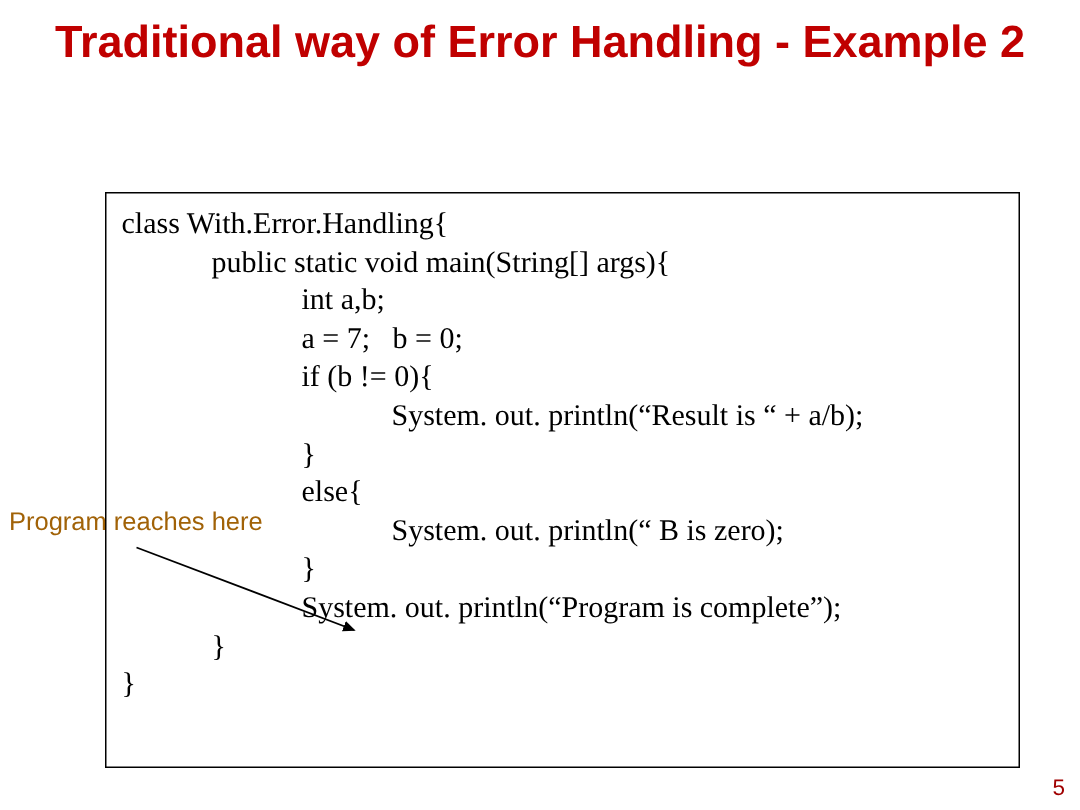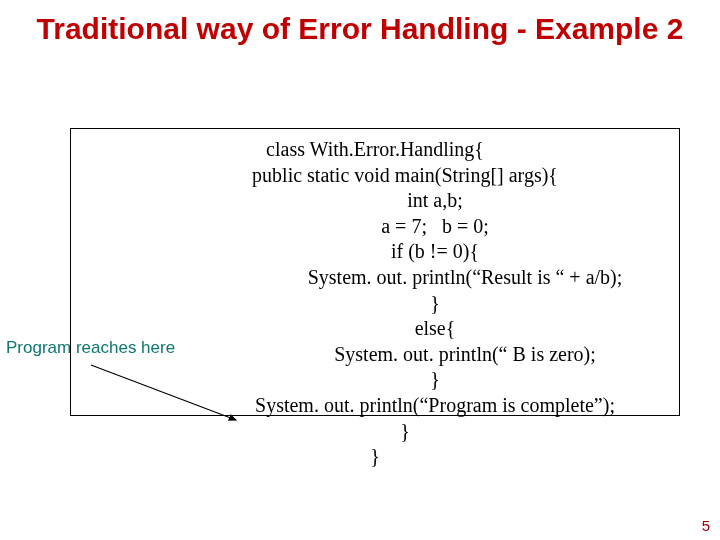--- a/index.html
+++ b/index.html
@@ -19,38 +19,37 @@
     text-align: center;
     line-height: 1.25;
     padding: 10px 30px 6px 30px;
     font-weight: 700;
   }
   .code-box {
     position: absolute;
     left: 70px;
     top: 128px;
     width: 610px;
-    height: 288px;
+    height: 384px;
     border: 1px solid #000;
     background: #fff;
     padding: 8px 10px;
-    text-align: center;
   }
   .code {
     font-family: "Times New Roman", Times, serif;
     font-size: 20px;
     line-height: 1.28;
     color: #000;
     white-space: pre;
   }
   .annotation {
     position: absolute;
     left: 6px;
     top: 338px;
-    color: #0f766e;
+    color: #a16207;
     font-family: Verdana, Geneva, sans-serif;
     font-size: 17px;
   }
   .arrow-svg {
     position: absolute;
     left: 86px;
     top: 360px;
     width: 160px;
     height: 80px;
     pointer-events: none;

